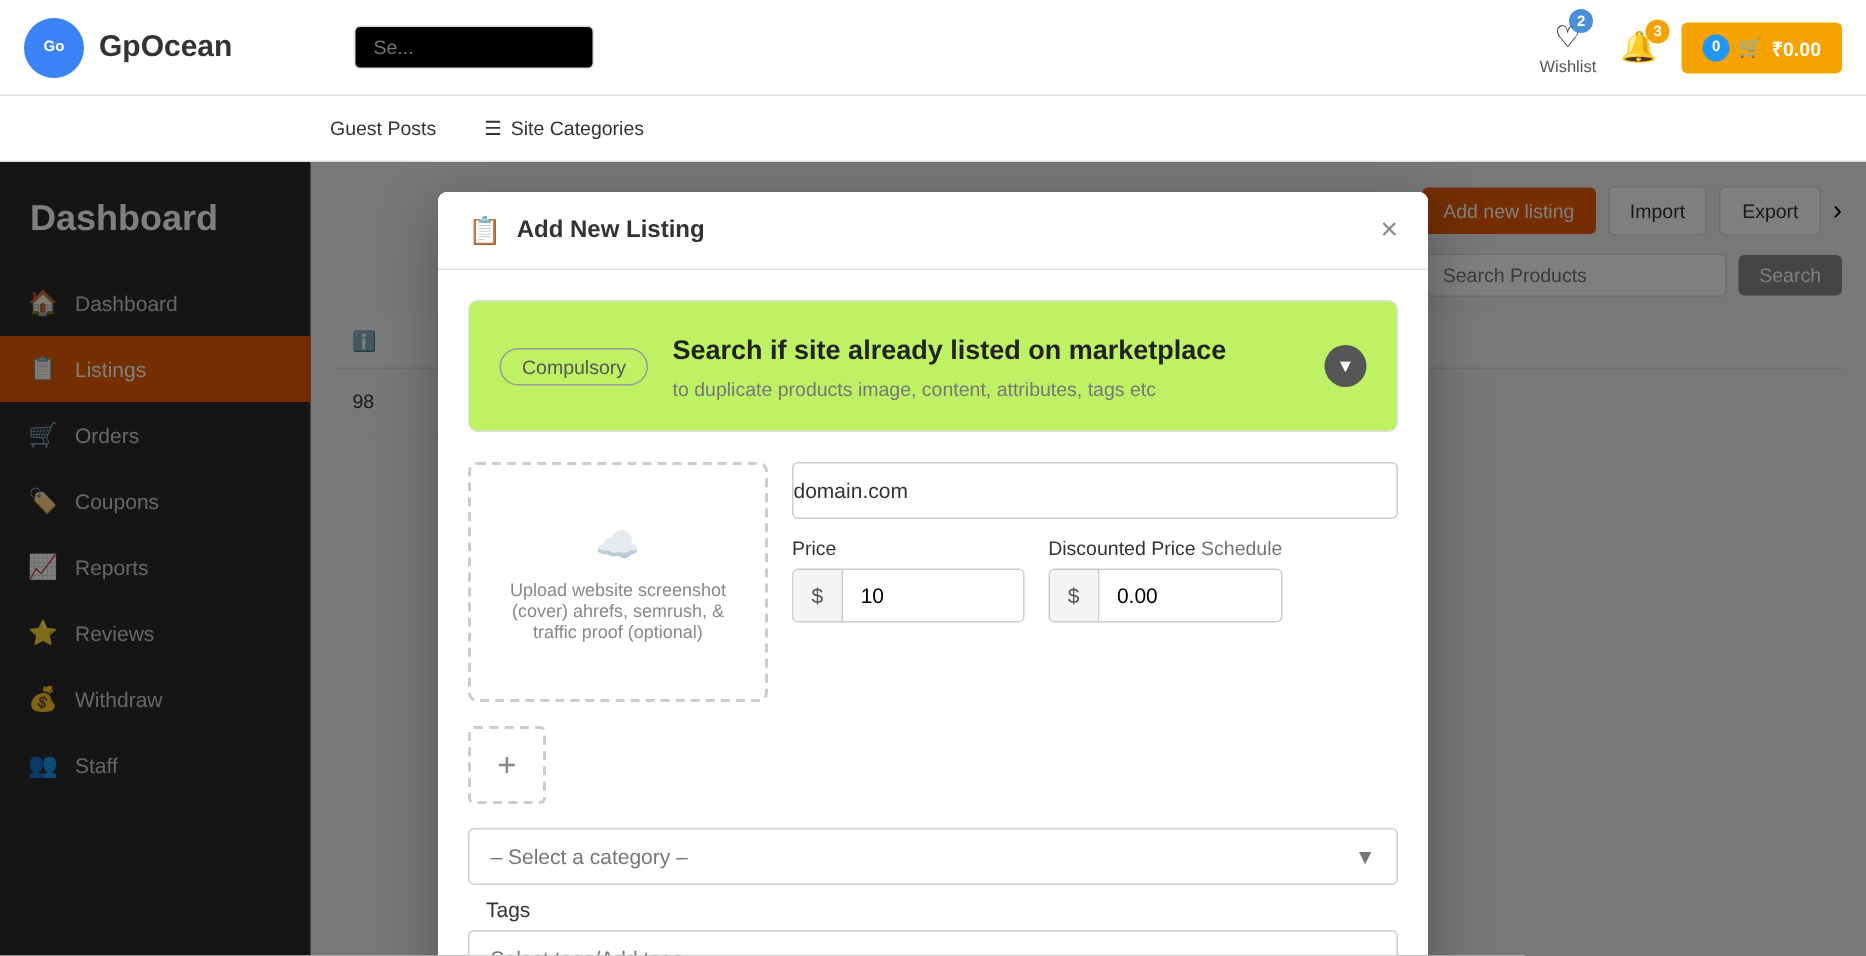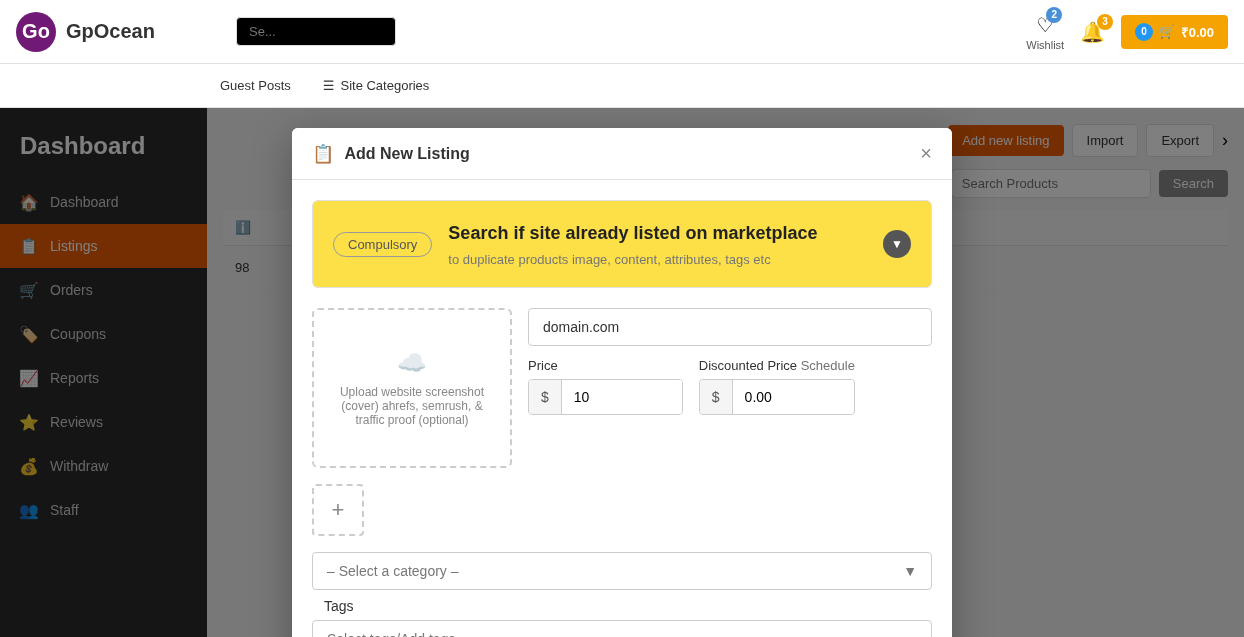--- a/index.html
+++ b/index.html
@@ -4,21 +4,21 @@
   <style>
     * { box-sizing: border-box; margin: 0; padding: 0; }
     body { font-family: -apple-system, BlinkMacSystemFont, 'Segoe UI', sans-serif; background: #f0f0f0; overflow: hidden; }
 
     
     .app-wrapper { width: 1244px; height: 637px; position: relative; display: flex; flex-direction: column; }
 
     
     .header { background: #fff; display: flex; align-items: center; padding: 0 16px; height: 64px; border-bottom: 1px solid #e0e0e0; position: relative; z-index: 1; }
     .logo-area { display: flex; align-items: center; gap: 10px; min-width: 220px; }
-    .logo-circle { width: 40px; height: 40px; border-radius: 50%; background: #701a75; display: flex; align-items: center; justify-content: center; color: #fff; font-weight: bold; font-size: 20px; }
+    .logo-circle { width: 40px; height: 40px; border-radius: 50%; background: #3b82f6; display: flex; align-items: center; justify-content: center; color: #fff; font-weight: bold; font-size: 10px; }
     .logo-text { font-size: 20px; font-weight: 700; color: #333; }
     .header-search { background: #000000; border: 1px solid #ddd; border-radius: 4px; padding: 6px 12px; width: 160px; font-size: 13px; color: #999; }
     .header-right { margin-left: auto; display: flex; align-items: center; gap: 16px; }
     .header-icon-btn { display: flex; flex-direction: column; align-items: center; gap: 2px; cursor: pointer; position: relative; }
     .header-icon-btn .icon-label { font-size: 11px; color: #555; text-align: right; }
     .badge { position: absolute; top: -6px; right: -8px; background: #4a90d9; color: #fff; border-radius: 50%; width: 16px; height: 16px; font-size: 10px; display: flex; align-items: center; justify-content: center; font-weight: bold; }
     .badge.orange { background: #f4a300; }
     .cart-btn { background: #f4a300; color: #fff; border-radius: 4px; padding: 8px 14px; display: flex; align-items: center; gap: 6px; cursor: pointer; font-weight: 600; font-size: 13px; }
     .cart-badge { background: #2196f3; color: #fff; border-radius: 50%; width: 18px; height: 18px; font-size: 10px; display: flex; align-items: center; justify-content: center; }
 
@@ -58,33 +58,33 @@
     .modal { background: #fff; width: 660px; max-height: 600px; border-radius: 6px; overflow: hidden; box-shadow: 0 10px 40px rgba(0,0,0,0.3); }
     .modal-header { background: #fff; display: flex; align-items: center; gap: 10px; padding: 14px 20px; border-bottom: 1px solid #e0e0e0; }
     .modal-title-icon { font-size: 18px; color: #555; }
     .modal-title { font-size: 16px; font-weight: 600; color: #333; }
     .modal-close { margin-left: auto; background: none; border: none; font-size: 20px; cursor: pointer; color: #888; }
 
     
     .modal-body { padding: 20px; overflow-y: auto; max-height: 540px; }
 
     
-    .search-banner { background: #fde047; border: 1px solid #e0e0e0; border-radius: 6px; padding: 20px; display: flex; align-items: center; gap: 16px; margin-bottom: 20px; position: relative; }
+    .search-banner { background: #bef264; border: 1px solid #e0e0e0; border-radius: 6px; padding: 20px; display: flex; align-items: center; gap: 16px; margin-bottom: 20px; position: relative; }
     .compulsory-badge { border: 1px solid #999; border-radius: 20px; padding: 4px 14px; font-size: 13px; color: #555; white-space: nowrap; }
     .search-banner-text { flex: 1; text-align: left; }
     .search-banner-title { font-size: 18px; font-weight: 700; color: #222; line-height: 1.4; margin-bottom: 6px; }
     .search-banner-sub { font-size: 13px; color: #777; }
     .dropdown-arrow { width: 28px; height: 28px; background: #555; border-radius: 50%; display: flex; align-items: center; justify-content: center; cursor: pointer; color: #fff; font-size: 12px; }
 
     
     .form-row { display: flex; gap: 16px; margin-bottom: 16px; }
     .upload-box { width: 200px; height: 160px; border: 2px dashed #ccc; border-radius: 6px; display: flex; flex-direction: column; align-items: center; justify-content: center; color: #888; font-size: 12px; text-align: center; padding: 12px; cursor: pointer; flex-shrink: 0; }
     .upload-icon { font-size: 24px; margin-bottom: 8px; color: #aaa; }
     .form-right { flex: 1; display: flex; flex-direction: column; gap: 12px; }
-    .domain-input { width: 100%; border: 1px solid #ccc; border-radius: 4px; padding: 10px 14px; font-size: 14px; color: #333; }
+    .domain-input { width: 100%; border: 1px solid #ccc; border-radius: 4px; padding: 10px 0; font-size: 14px; color: #333; }
     .price-row { display: flex; gap: 16px; align-items: flex-start; }
     .price-group { display: flex; flex-direction: column; gap: 6px; }
     .price-label { font-size: 13px; color: #333; font-weight: 500; }
     .price-label a { color: #737373; text-decoration: none; }
     .price-input-wrap { display: flex; align-items: center; border: 1px solid #ccc; border-radius: 4px; overflow: hidden; }
     .price-symbol { background: #f5f5f5; border-right: 1px solid #ccc; padding: 9px 12px; font-size: 14px; color: #555; }
     .price-input { border: none; outline: none; padding: 9px 12px; font-size: 14px; width: 120px; }
 
     
     .add-image-btn { width: 52px; height: 52px; border: 2px dashed #ccc; border-radius: 4px; display: flex; align-items: center; justify-content: center; cursor: pointer; color: #888; font-size: 22px; margin-bottom: 16px; }

